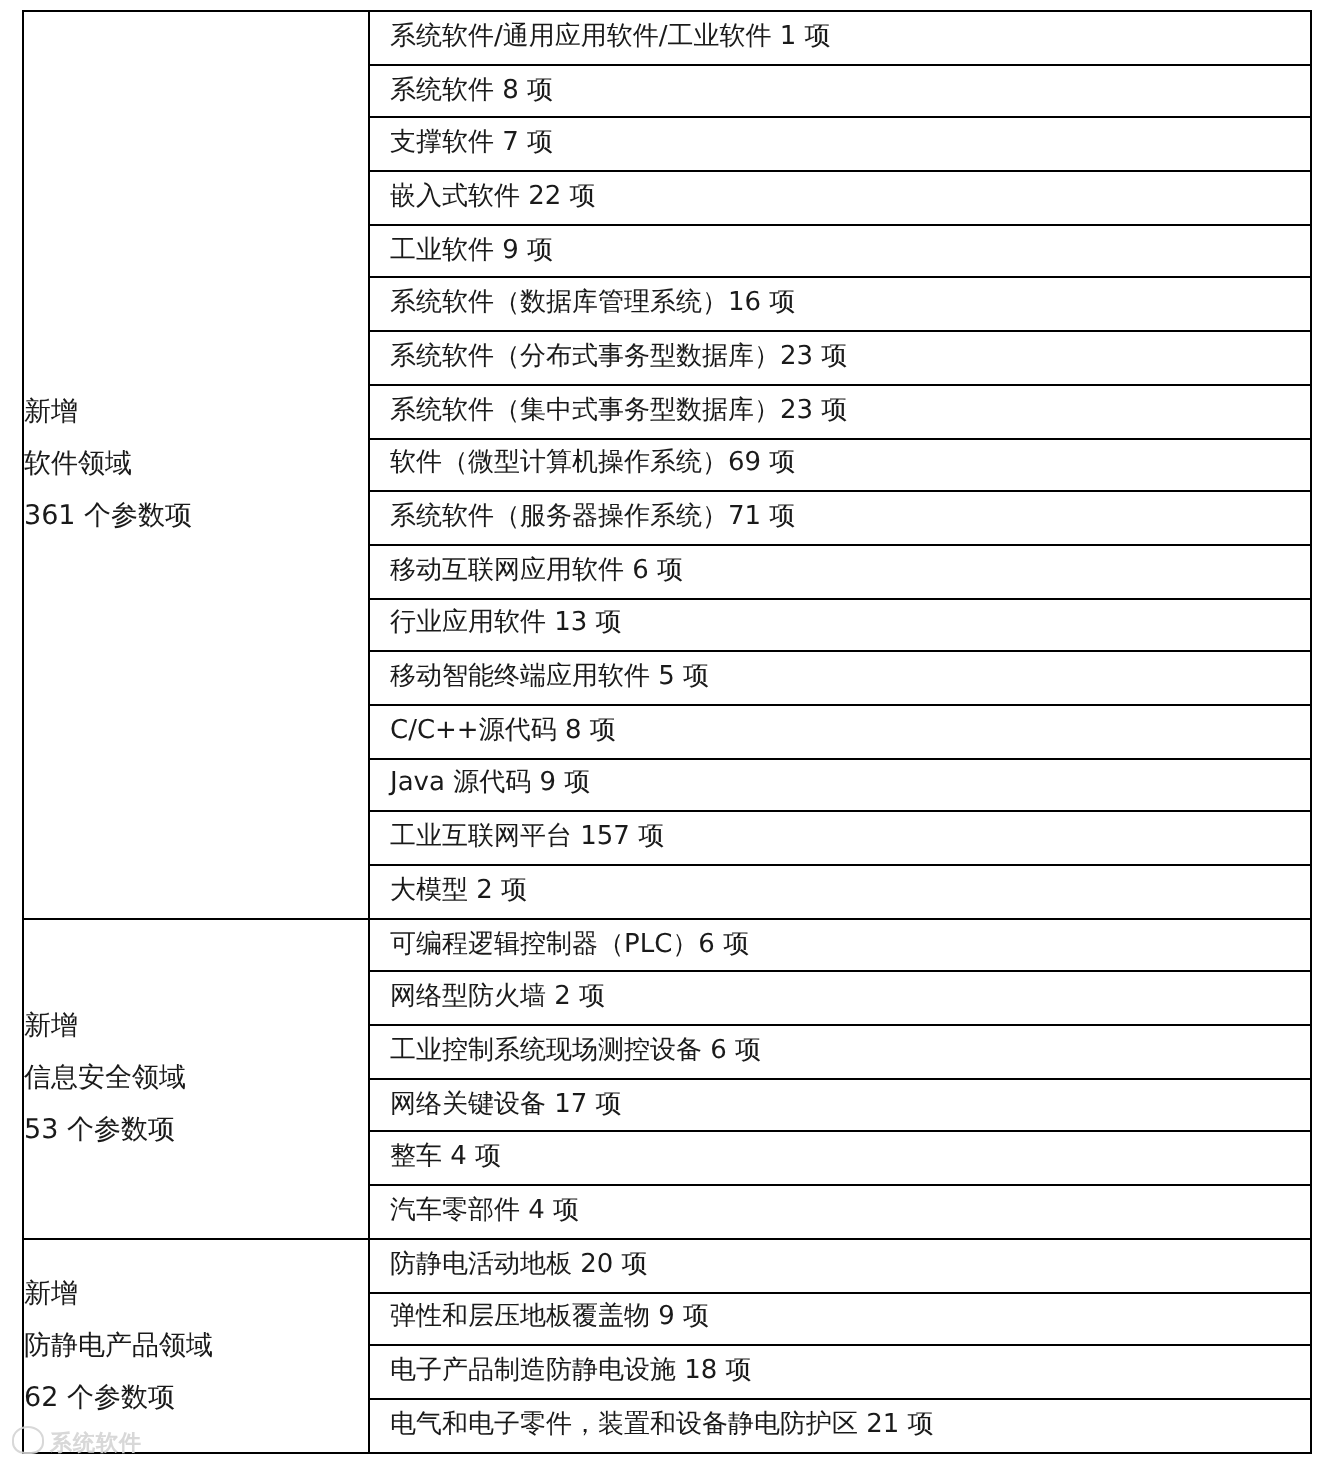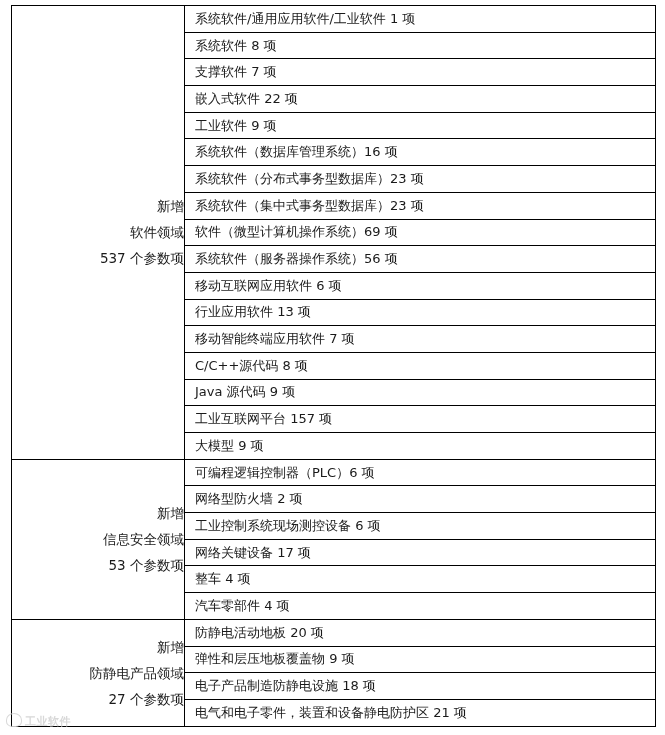--- a/index.html
+++ b/index.html
@@ -26,21 +26,21 @@
     table.params td {
       border: 1px solid #000000;
       padding: 0;
       height: 25.7px;
       font-size: 13px;
       line-height: 16px;
       vertical-align: middle;
     }
     td.group-cell {
       width: 172px;
-      text-align: right;
+      text-align: left;
     }
     td.group-cell .group-line {
       display: block;
       line-height: 26px;
       font-size: 13.5px;
     }
     td.item-cell {
       padding-left: 10px !important;
       white-space: nowrap;
       overflow: hidden;
@@ -68,21 +68,21 @@
 </head>
 <body>
 
 <table class="params">
   <tbody>
 
     <tr>
       <td class="group-cell" rowspan="17">
         <span class="group-line">新增</span>
         <span class="group-line">软件领域</span>
-        <span class="group-line">537 个参数项</span>
+        <span class="group-line">361 个参数项</span>
       </td>
       <td class="item-cell">系统软件/通用应用软件/工业软件 1 项</td>
     </tr>
     <tr>
         <td class="item-cell">系统软件 8 项</td>
       </tr>
     <tr>
         <td class="item-cell">支撑软件 7 项</td>
       </tr>
     <tr>
@@ -97,42 +97,42 @@
     <tr>
         <td class="item-cell">系统软件（分布式事务型数据库）23 项</td>
       </tr>
     <tr>
         <td class="item-cell">系统软件（集中式事务型数据库）23 项</td>
       </tr>
     <tr>
         <td class="item-cell">软件（微型计算机操作系统）69 项</td>
       </tr>
     <tr>
-        <td class="item-cell">系统软件（服务器操作系统）56 项</td>
+        <td class="item-cell">系统软件（服务器操作系统）71 项</td>
       </tr>
     <tr>
         <td class="item-cell">移动互联网应用软件 6 项</td>
       </tr>
     <tr>
         <td class="item-cell">行业应用软件 13 项</td>
       </tr>
     <tr>
-        <td class="item-cell">移动智能终端应用软件 7 项</td>
+        <td class="item-cell">移动智能终端应用软件 5 项</td>
       </tr>
     <tr>
         <td class="item-cell">C/C++源代码 8 项</td>
       </tr>
     <tr>
         <td class="item-cell">Java 源代码 9 项</td>
       </tr>
     <tr>
         <td class="item-cell">工业互联网平台 157 项</td>
       </tr>
     <tr>
-        <td class="item-cell">大模型 9 项</td>
+        <td class="item-cell">大模型 2 项</td>
       </tr>
 
     <tr>
       <td class="group-cell" rowspan="6">
         <span class="group-line">新增</span>
         <span class="group-line">信息安全领域</span>
         <span class="group-line">53 个参数项</span>
       </td>
       <td class="item-cell">可编程逻辑控制器（PLC）6 项</td>
     </tr>
@@ -149,31 +149,31 @@
         <td class="item-cell">整车 4 项</td>
       </tr>
     <tr>
         <td class="item-cell">汽车零部件 4 项</td>
       </tr>
 
     <tr>
       <td class="group-cell" rowspan="4">
         <span class="group-line">新增</span>
         <span class="group-line">防静电产品领域</span>
-        <span class="group-line">27 个参数项</span>
+        <span class="group-line">62 个参数项</span>
       </td>
       <td class="item-cell">防静电活动地板 20 项</td>
     </tr>
     <tr>
         <td class="item-cell">弹性和层压地板覆盖物 9 项</td>
       </tr>
     <tr>
         <td class="item-cell">电子产品制造防静电设施 18 项</td>
       </tr>
     <tr>
         <td class="item-cell">电气和电子零件，装置和设备静电防护区 21 项</td>
       </tr>
   </tbody>
 </table>
 
 <div class="watermark">
-  <span class="wm-icon"></span><span>工业软件</span>
+  <span class="wm-icon"></span><span>系统软件</span>
 </div>
 
 </body></html>

